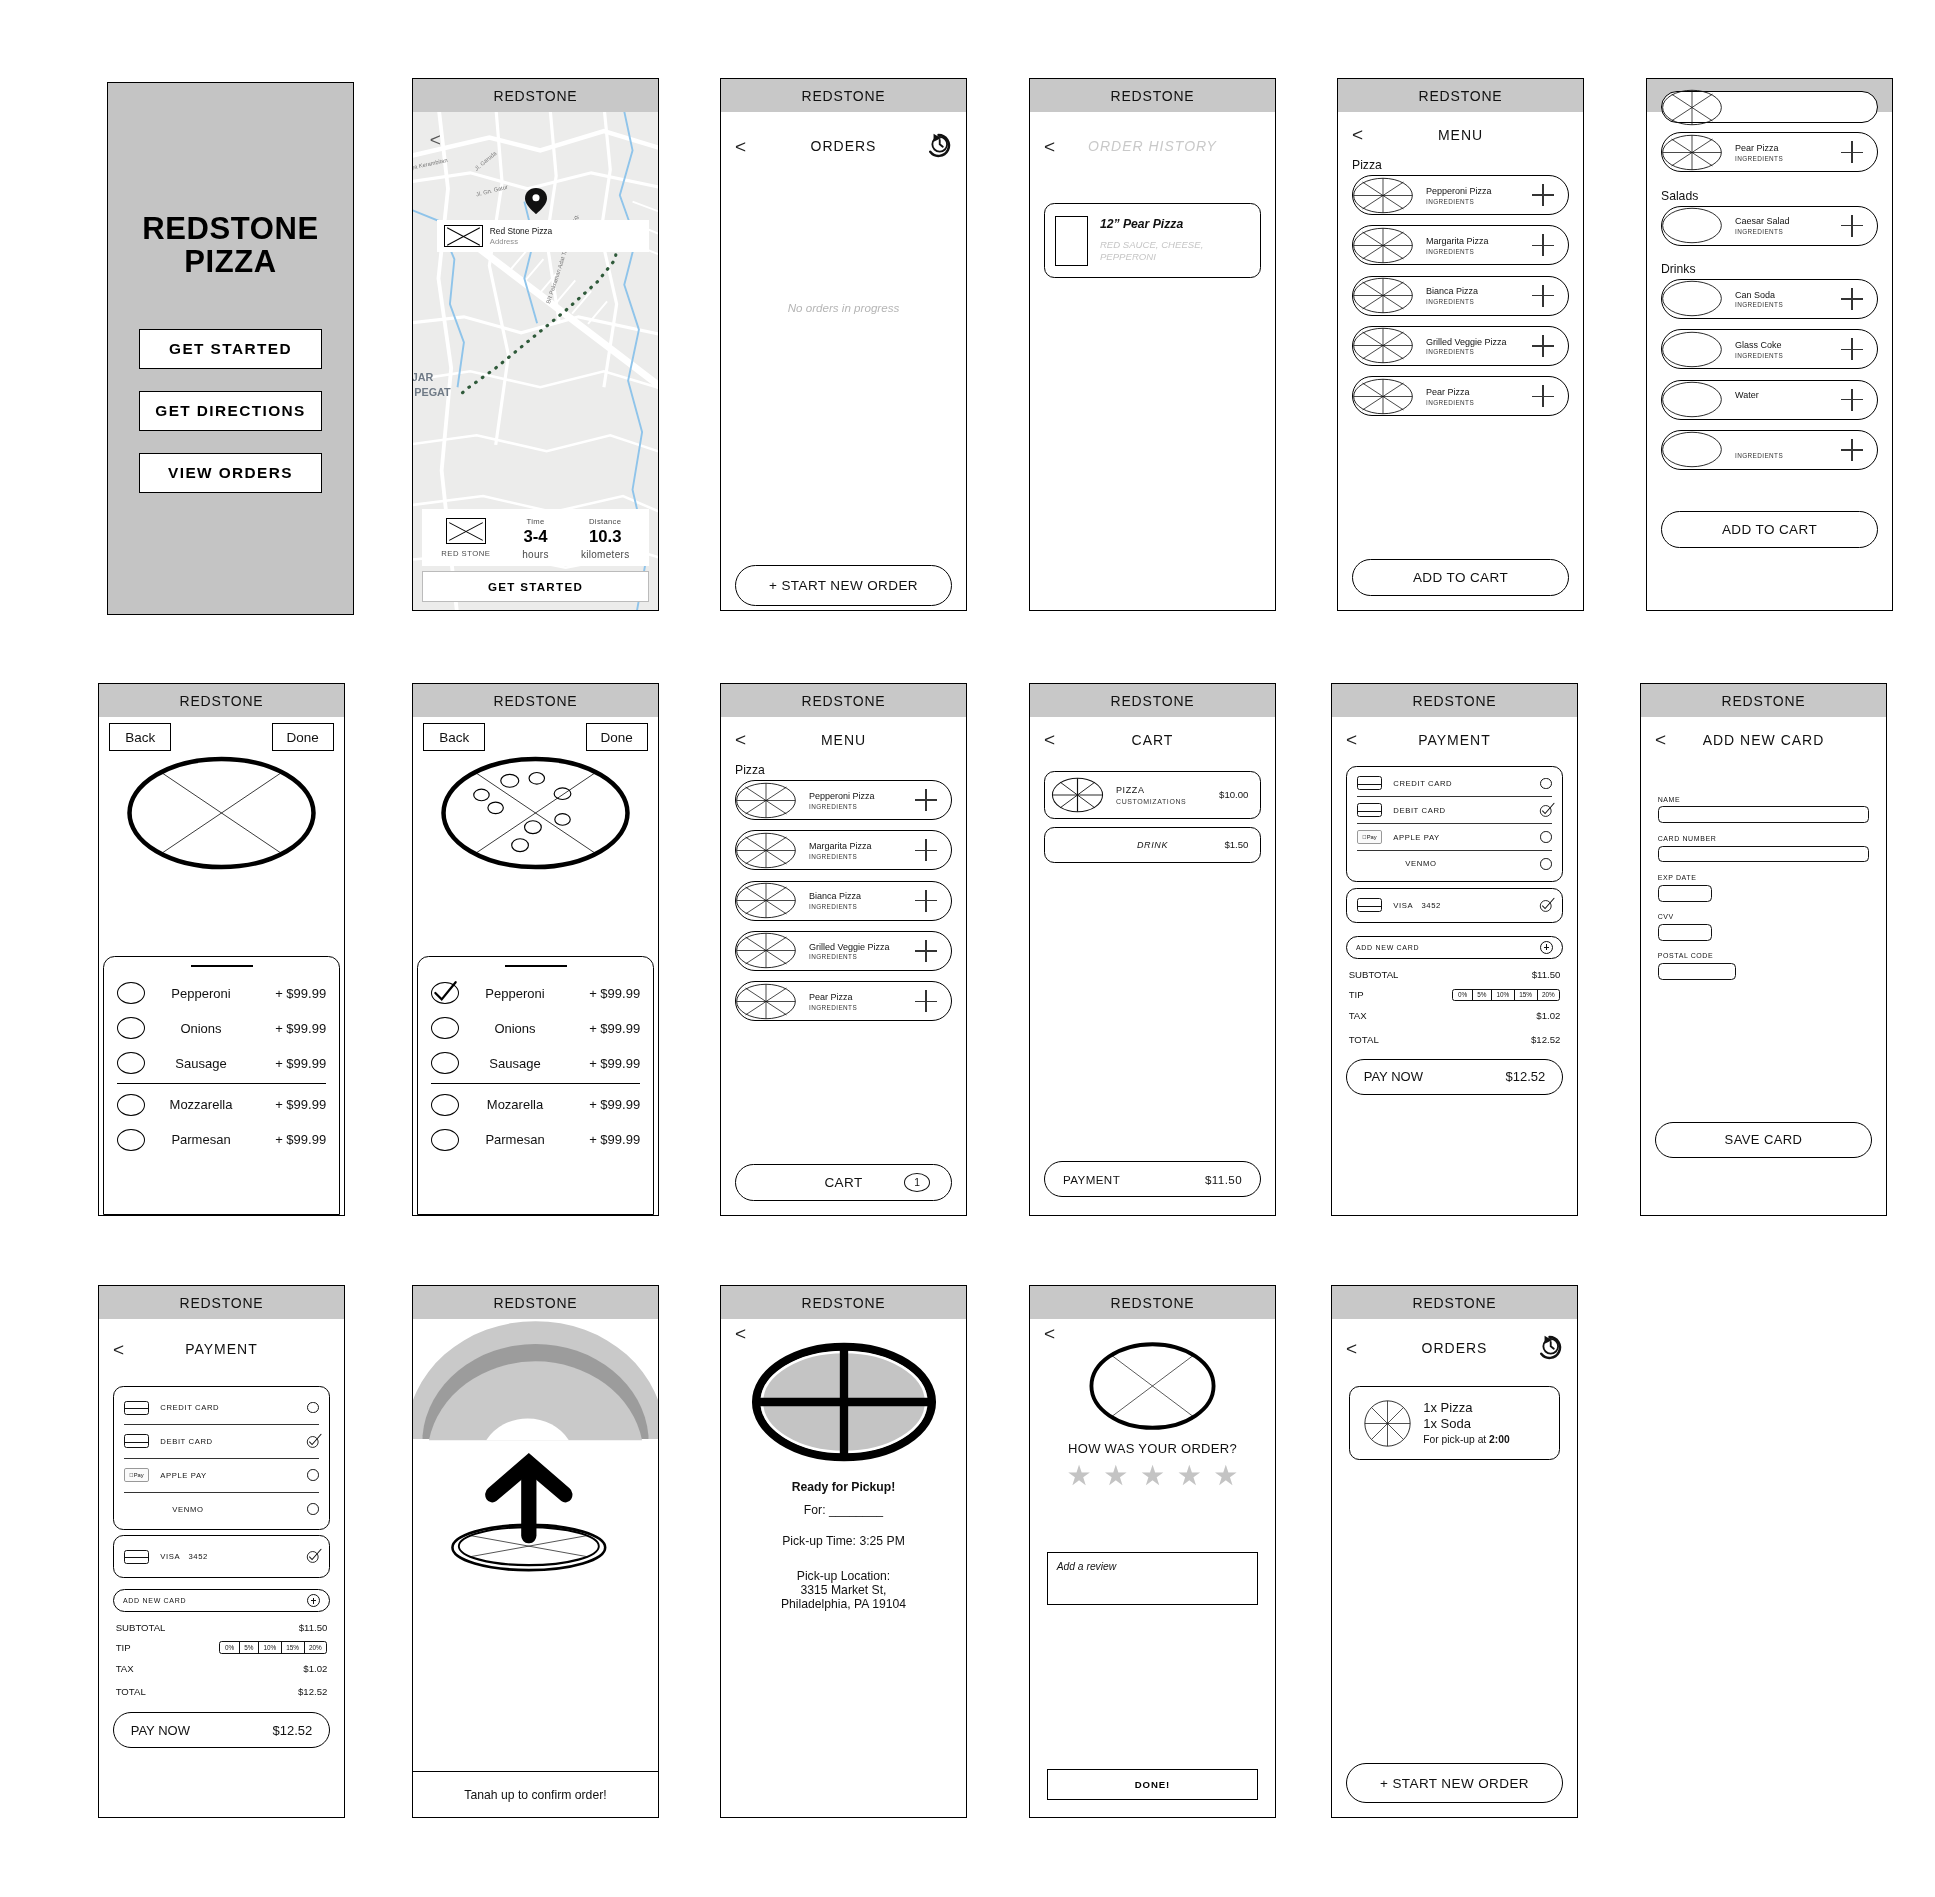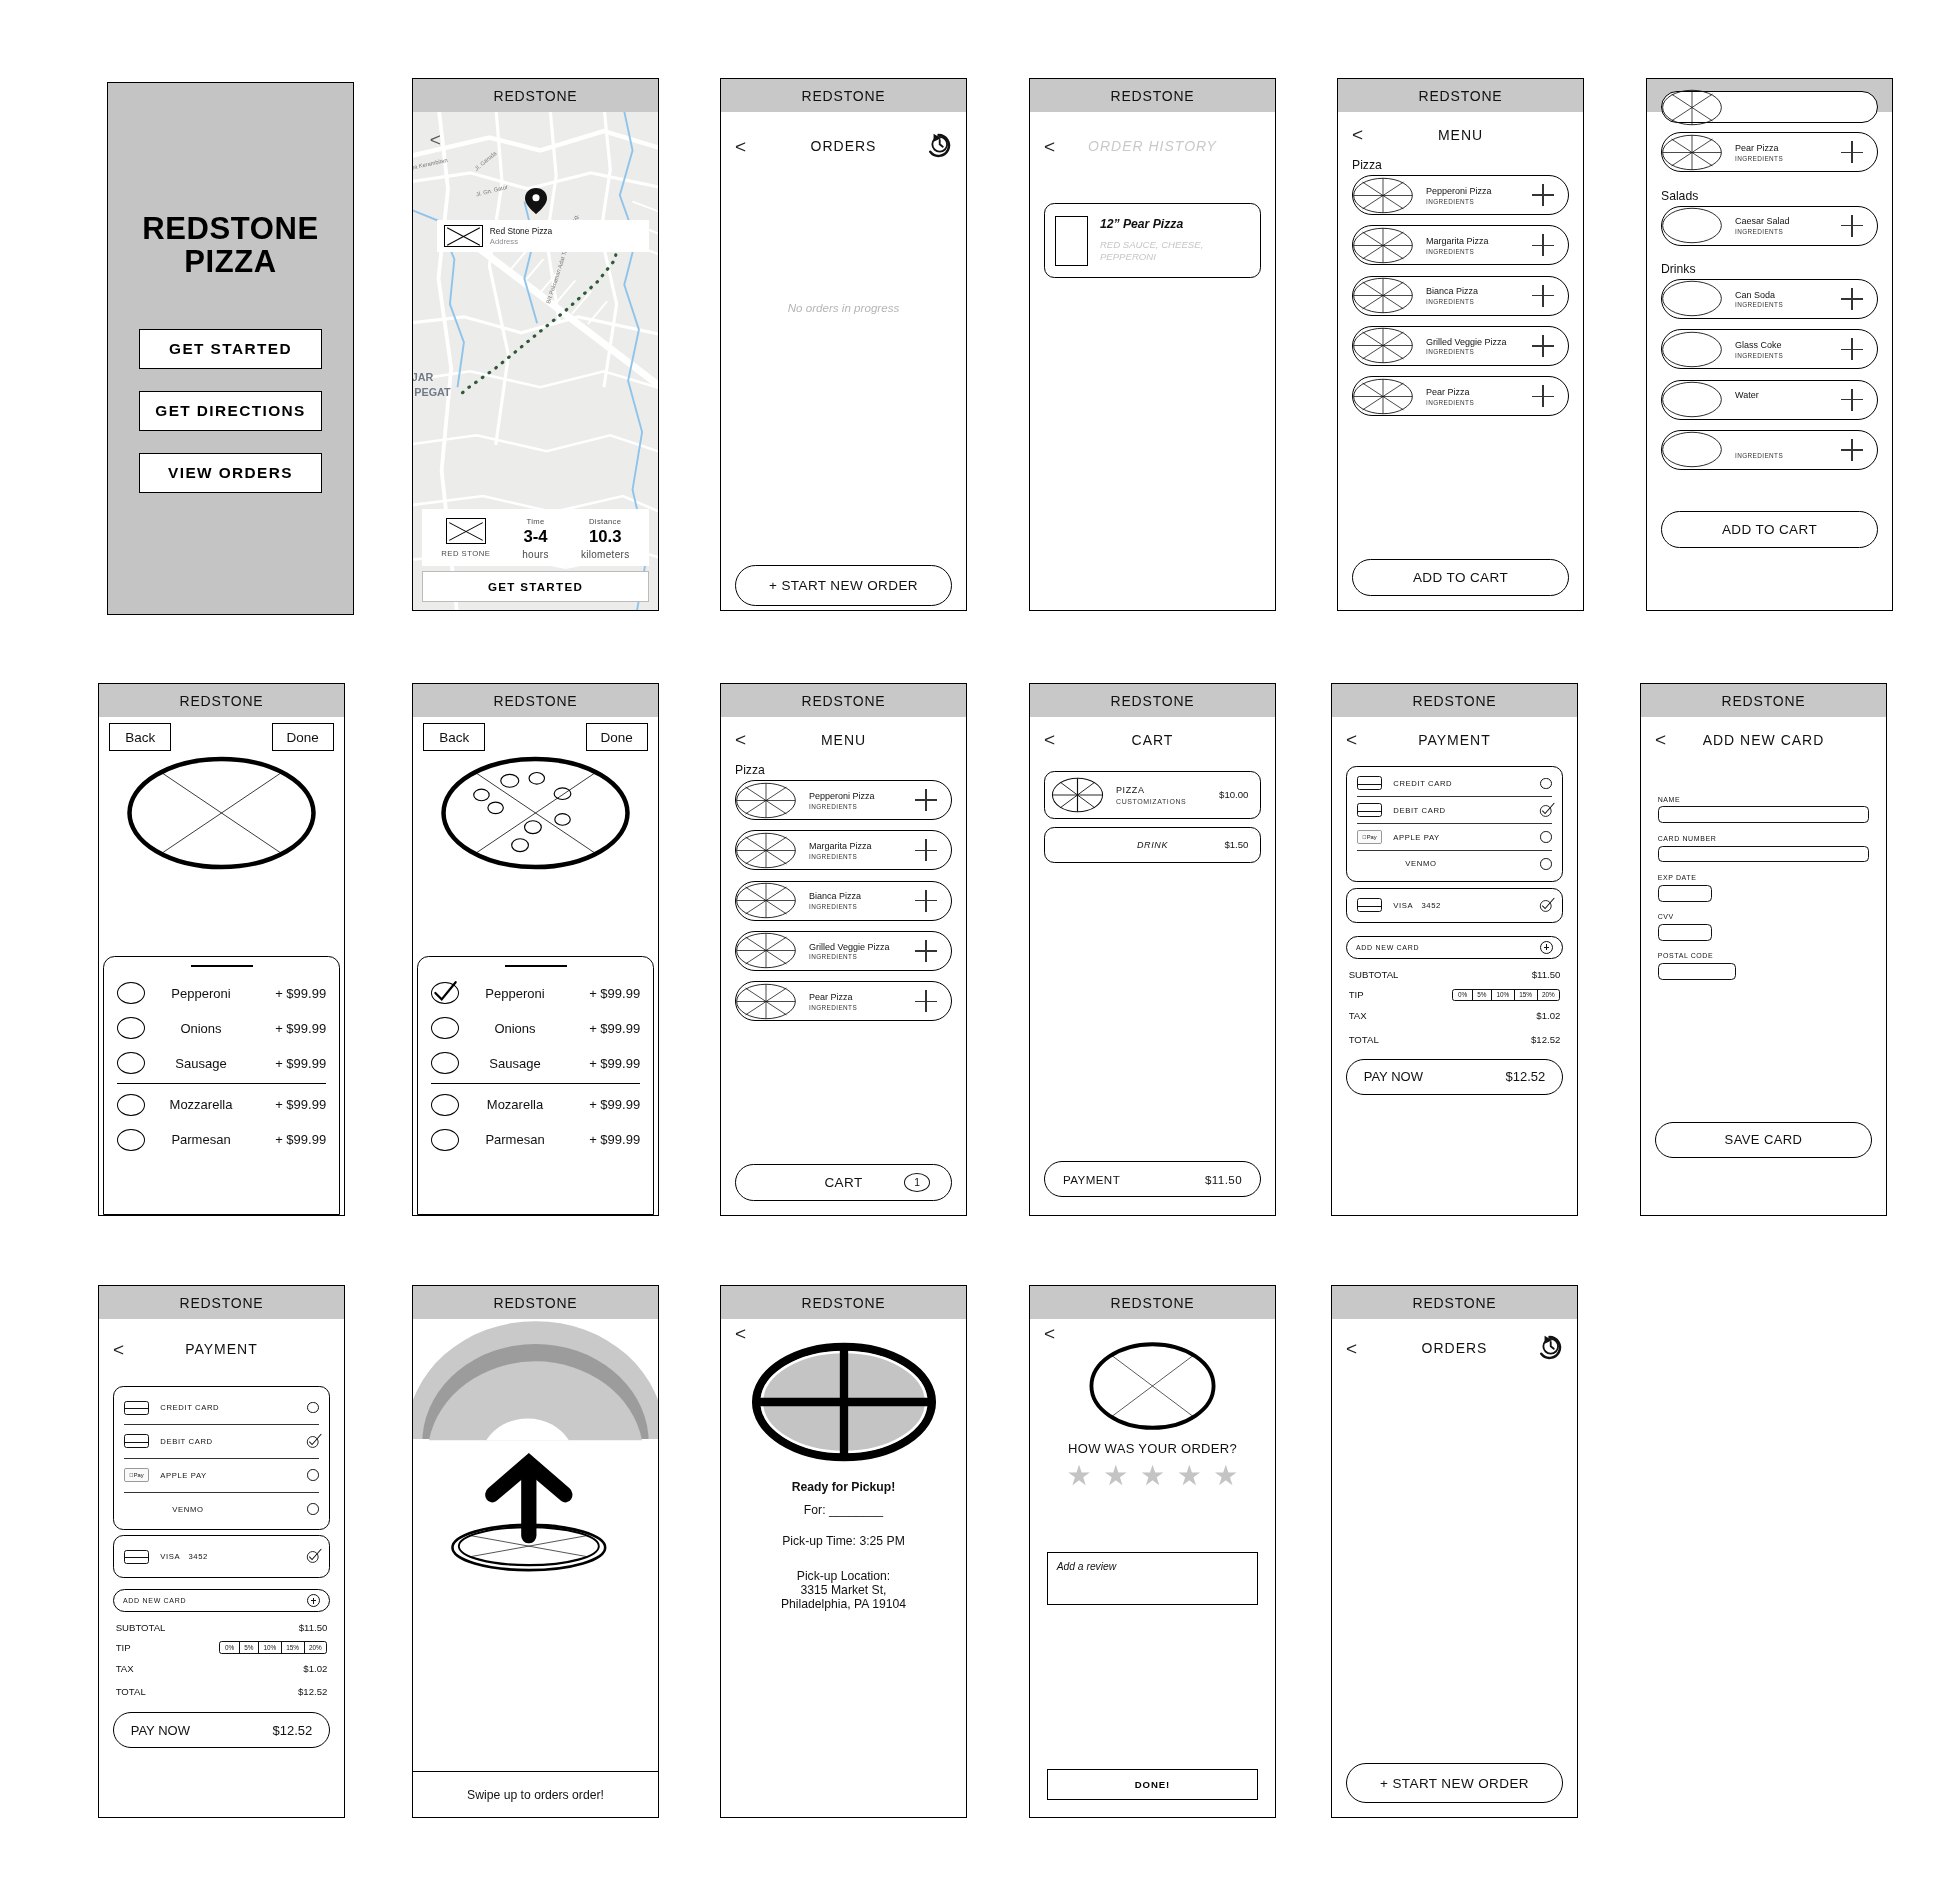--- a/index.html
+++ b/index.html
@@ -1013,21 +1013,21 @@
       <path d="M115 172 A75 62 0 0 1 245 172 Z" fill="#fff"></path>
       <g fill="#000">
         <rect x="170" y="198" width="24" height="120" rx="11"></rect>
         <path d="M182 190 L246 240 a11 11 0 0 1 -13 18 L182 219 L131 258 a11 11 0 0 1 -13 -18 Z"></path>
       </g>
       <ellipse cx="182" cy="324" rx="120" ry="32" fill="none" stroke="#000" stroke-width="4"></ellipse>
       <ellipse cx="182" cy="322" rx="110" ry="27" fill="none" stroke="#000" stroke-width="3"></ellipse>
       <line x1="90" y1="307" x2="274" y2="337" stroke="#000" stroke-width="1"></line>
       <line x1="274" y1="307" x2="90" y2="337" stroke="#000" stroke-width="1"></line>
     </svg>
-    <div class="swipecaption">Swipe up to orders order!</div>
+    <div class="swipecaption">Tanah up to confirm order!</div>
   </div>
 </div>
 
 <div class="screen" style="left:720px; top:1285px; width:247px; height:533px;">
   <div class="titlebar">
         <span>REDSTONE</span>
       </div>
   <div class="body">
     <div class="navrow" style="height:22px; margin-top:3.9px;">
       <span class="chev">&lt;</span>
@@ -1087,18 +1087,34 @@
       <span class="navtitle">ORDERS</span>
       <span class="histicon">
         <svg width="27" height="27" viewBox="0 0 44 44">
           <path d="M22 5 a17 17 0 1 1 -13.5 27.3" fill="none" stroke="#111" stroke-width="4" stroke-linecap="round"></path>
           <path d="M14 3 L14 16 L26 10 Z" fill="#111"></path>
           <circle cx="24" cy="20" r="12" fill="none" stroke="#111" stroke-width="3"></circle>
           <path d="M24 13 L24 20 L29 24" fill="none" stroke="#111" stroke-width="3" stroke-linecap="round"></path>
         </svg>
       </span>
     </div>
+    <div class="rounded ordercard" style="top:58px;">
+      <svg class="pieimg" viewBox="0 0 80 80">
+        <circle cx="40" cy="40" r="37" fill="none" stroke="#111" stroke-width="1.4"></circle>
+        <line x1="3" y1="40" x2="77" y2="40" stroke="#111" stroke-width="1.2"></line>
+        <line x1="40" y1="3" x2="40" y2="77" stroke="#111" stroke-width="1.2"></line>
+        <line x1="14" y1="14" x2="66" y2="66" stroke="#111" stroke-width="1.2"></line>
+        <line x1="66" y1="14" x2="14" y2="66" stroke="#111" stroke-width="1.2"></line>
+      </svg>
+      <div class="orderlines">
+        <div>1x Pizza</div>
+        <div>1x Soda</div>
+        <div class="small">
+          <span>For pick-up at </span><strong>2:00</strong>
+        </div>
+      </div>
+    </div>
     <div class="pill center bottombtn" style="bottom:23px; height:40px;">+ START NEW ORDER</div>
   </div>
 </div>
 
 </div>
 
 
 </body></html>

